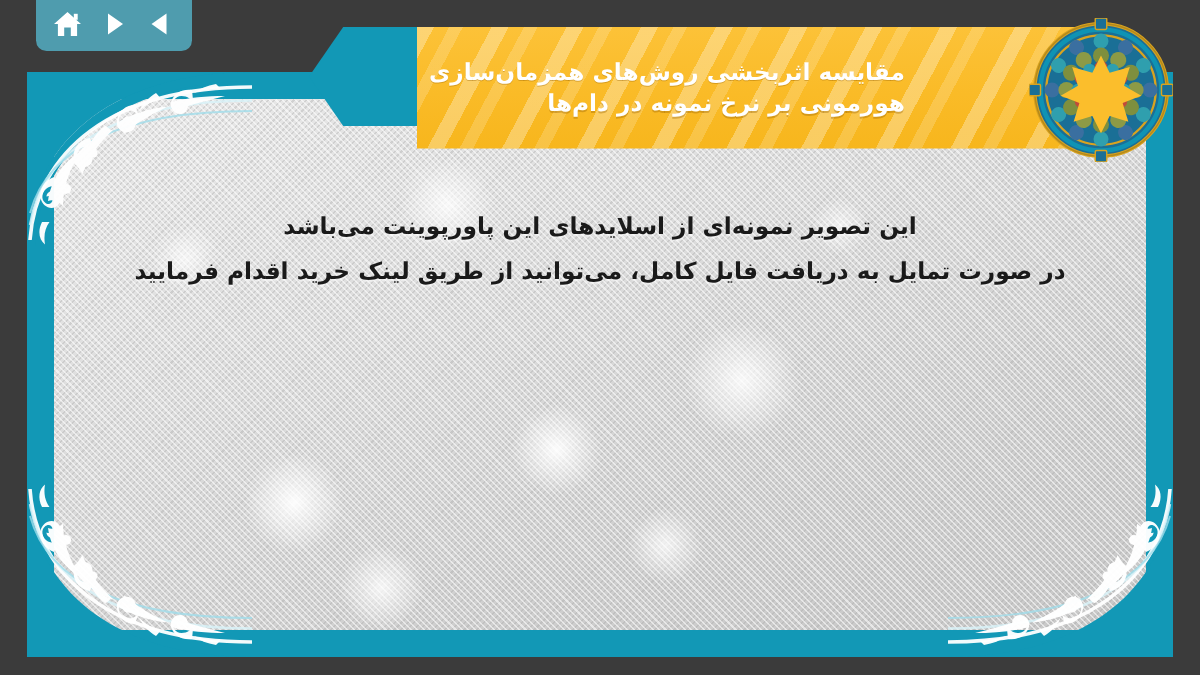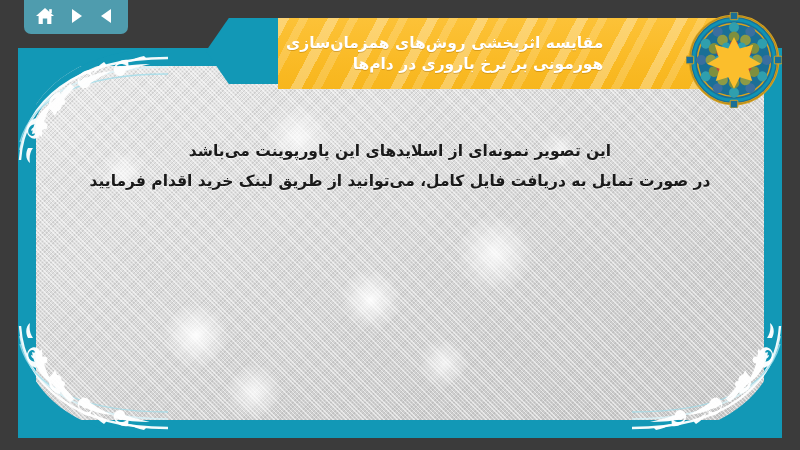--- a/index.html
+++ b/index.html
@@ -44,21 +44,21 @@
   .arc{
     position:absolute;width:150px;height:118px;pointer-events:none;
   }
   .arc svg{display:block;width:100%;height:100%;}
   .arc-tl{left:0;top:0;}
   .arc-bl{left:0;bottom:0;transform:scaleY(-1);}
   .arc-br{right:0;bottom:0;transform:scale(-1,-1);}
 
   
   .title-banner{
-    position:absolute;left:278px;top:18px;width:444px;height:71px;
+    position:absolute;left:278px;top:18px;width:444px;height:81px;
     background:
       repeating-linear-gradient(118deg,
         rgba(255,255,255,.30) 0 10px,
         rgba(255,255,255,0) 10px 19px,
         rgba(255,255,255,.18) 19px 27px,
         rgba(255,255,255,0) 27px 44px),
       linear-gradient(180deg,#fcc238 0%,#fabb27 55%,#f7b61d 100%);
     display:flex;align-items:center;justify-content:flex-end;
     padding-left:8px;padding-right:86px;box-sizing:border-box;
     z-index:6;
@@ -206,21 +206,21 @@
       <p class="body-line">در صورت تمایل به دریافت فایل کامل، می‌توانید از طریق لینک خرید اقدام فرمایید</p>
     </div>
 
   </div>
 
   <div class="banner-tail"></div>
 
   <div class="title-banner">
     <div class="title-text">
       <div>مقایسه اثربخشی روش‌های همزمان‌سازی</div>
-      <div>هورمونی بر نرخ باروری در دام‌ها</div>
+      <div>هورمونی بر نرخ نمونه در دام‌ها</div>
     </div>
   </div>
 
   <div class="medallion">
     <svg viewBox="0 0 100 100" xmlns="http://www.w3.org/2000/svg">
       <defs>
         <clipPath id="medclip">
             <circle cx="50" cy="50" r="46"></circle>
           </clipPath>
       </defs>

